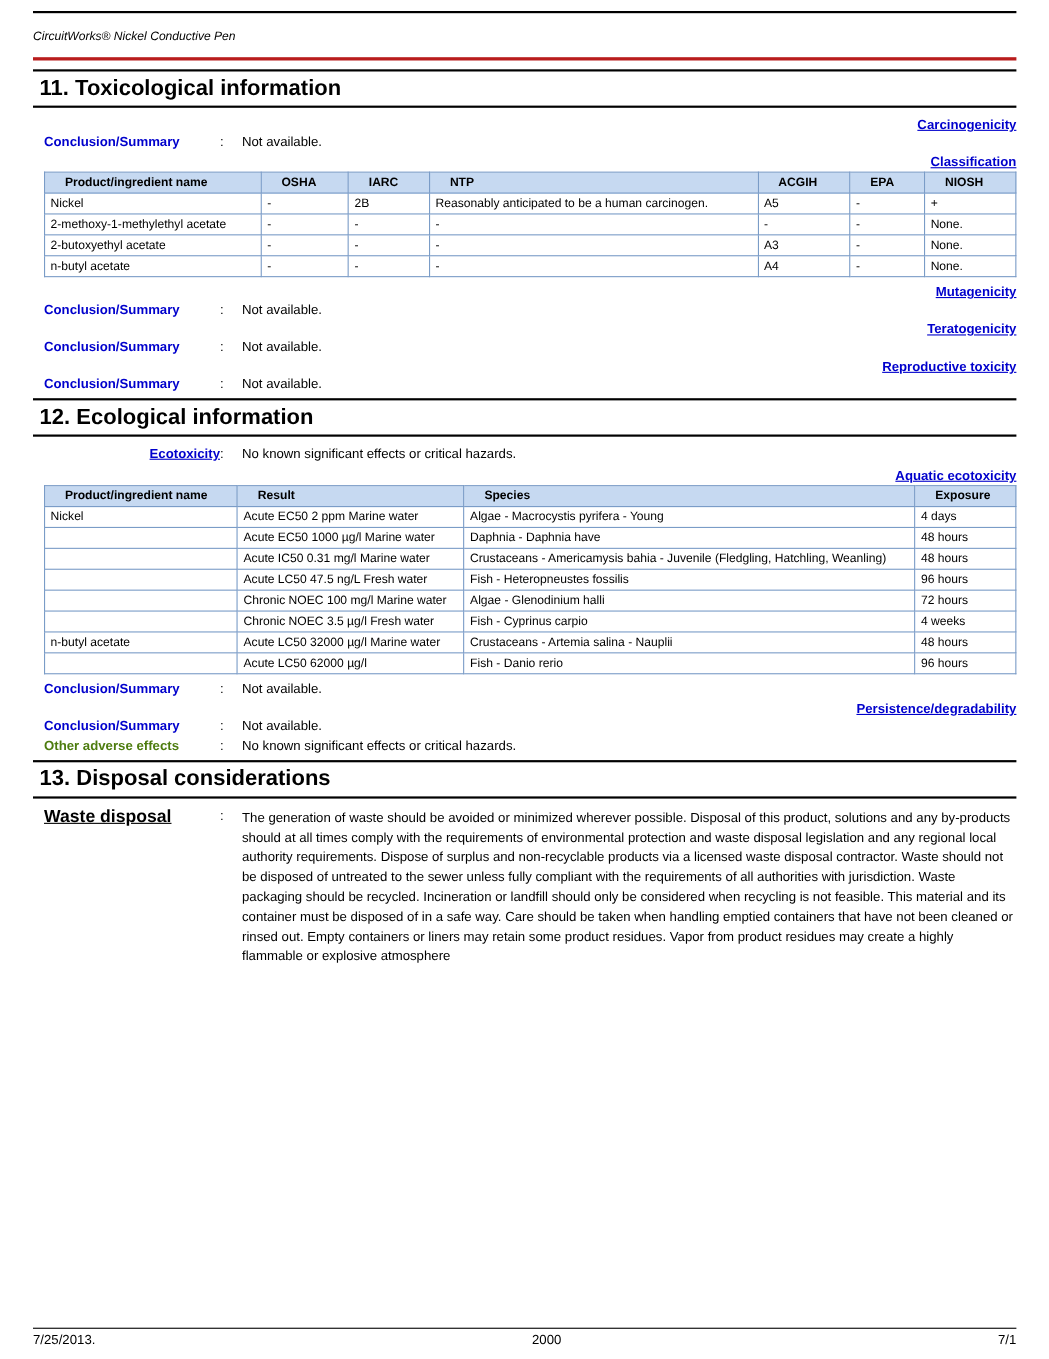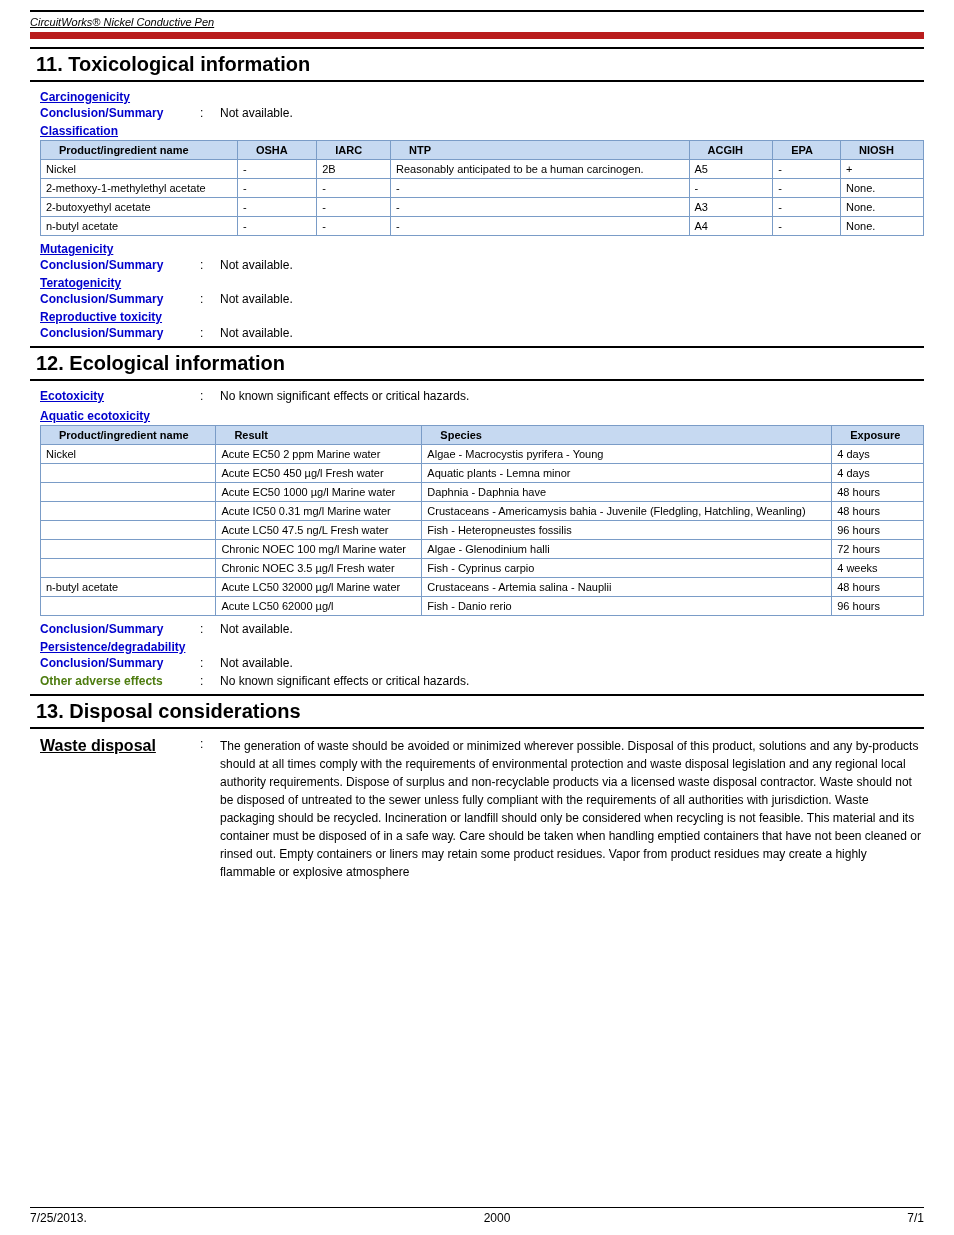--- a/index.html
+++ b/index.html
@@ -15,24 +15,23 @@
 
     .page-wrapper {
       width: 954px;
       min-height: 1235px;
       padding: 10px 30px 20px 30px;
       position: relative;
     }
 
     .header-bar {
       border-top: 2px solid #000;
-      border-bottom: 7px solid #b91c1c;
-      padding: 3px 0;
+      border-bottom: 3px solid #b91c1c;
+      padding: 13px 0;
       margin-bottom: 8px;
-      text-decoration: underline;
     }
 
     .header-bar span {
       font-style: italic;
       font-size: 11px;
     }
 
     .section-title {
       background: #fff;
       border-top: 2px solid #000;
@@ -44,20 +43,21 @@
     }
 
     .blue-link {
       color: #0000cc;
       text-decoration: underline;
       font-weight: bold;
       font-size: 12px;
       margin-left: 10px;
       display: block;
       margin-bottom: 2px;
+      text-align: right;
     }
 
     .label-row {
       display: flex;
       margin-bottom: 4px;
       margin-left: 10px;
     }
 
     .label-col {
       color: #0000cc;
@@ -262,26 +262,20 @@
       </thead>
       <tbody id="aquatic-tbody">
       <tr>
       <td>Nickel</td>
       <td>Acute EC50 2 ppm Marine water</td>
       <td>Algae - Macrocystis pyrifera - Young</td>
       <td>4 days</td>
     </tr>
           <tr>
       <td></td>
-      <td>Acute EC50 450 µg/l Fresh water</td>
-      <td>Aquatic plants - Lemna minor</td>
-      <td>4 days</td>
-    </tr>
-          <tr>
-      <td></td>
       <td>Acute EC50 1000 µg/l Marine water</td>
       <td>Daphnia - Daphnia have</td>
       <td>48 hours</td>
     </tr>
           <tr>
       <td></td>
       <td>Acute IC50 0.31 mg/l Marine water</td>
       <td>Crustaceans - Americamysis bahia - Juvenile (Fledgling, Hatchling, Weanling)</td>
       <td>48 hours</td>
     </tr>

